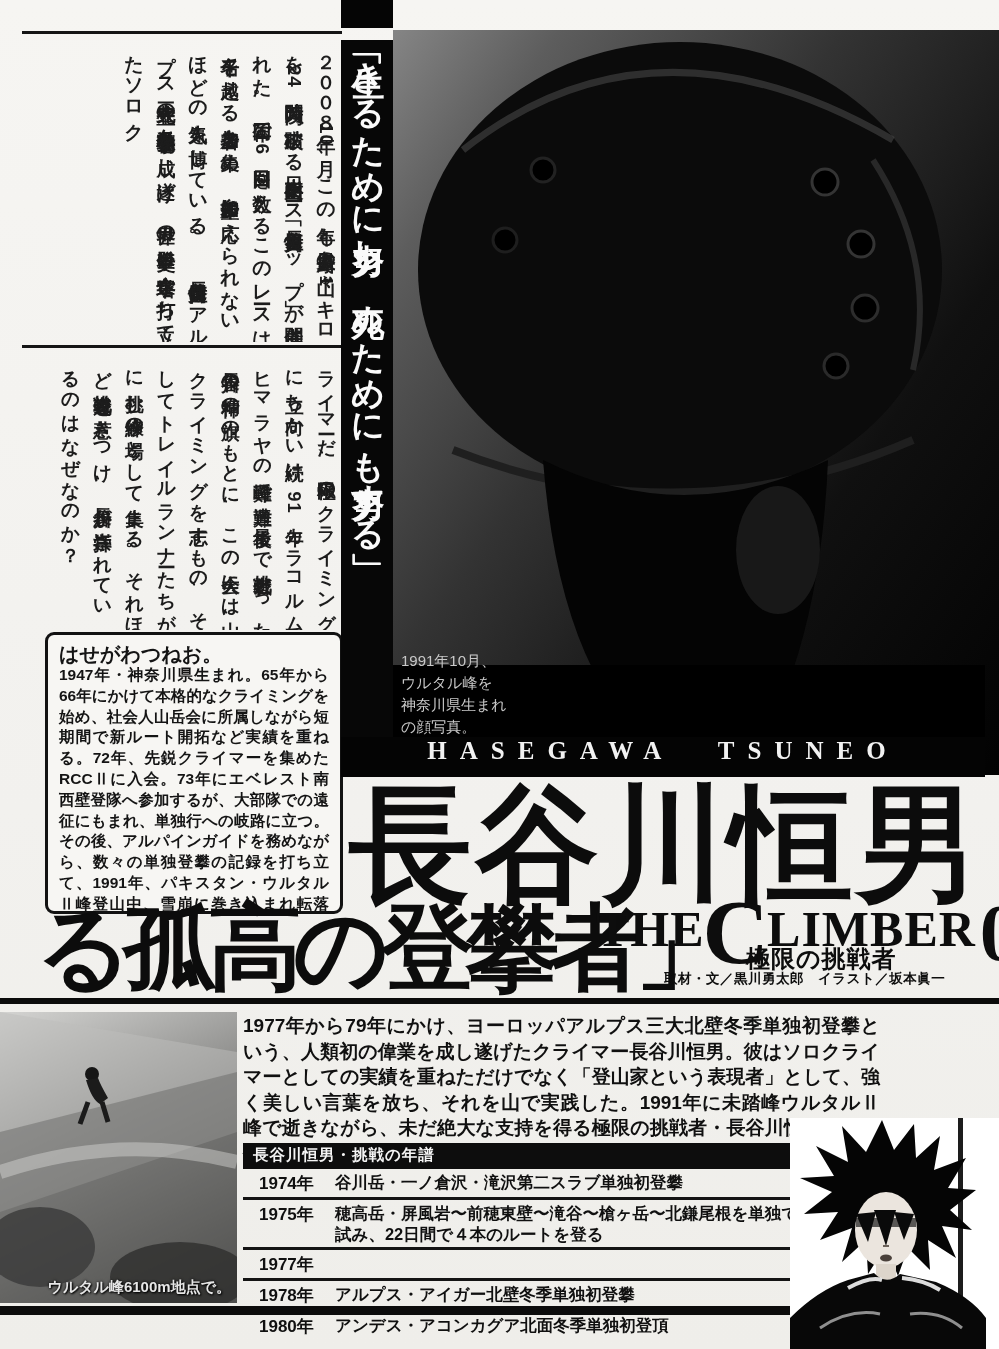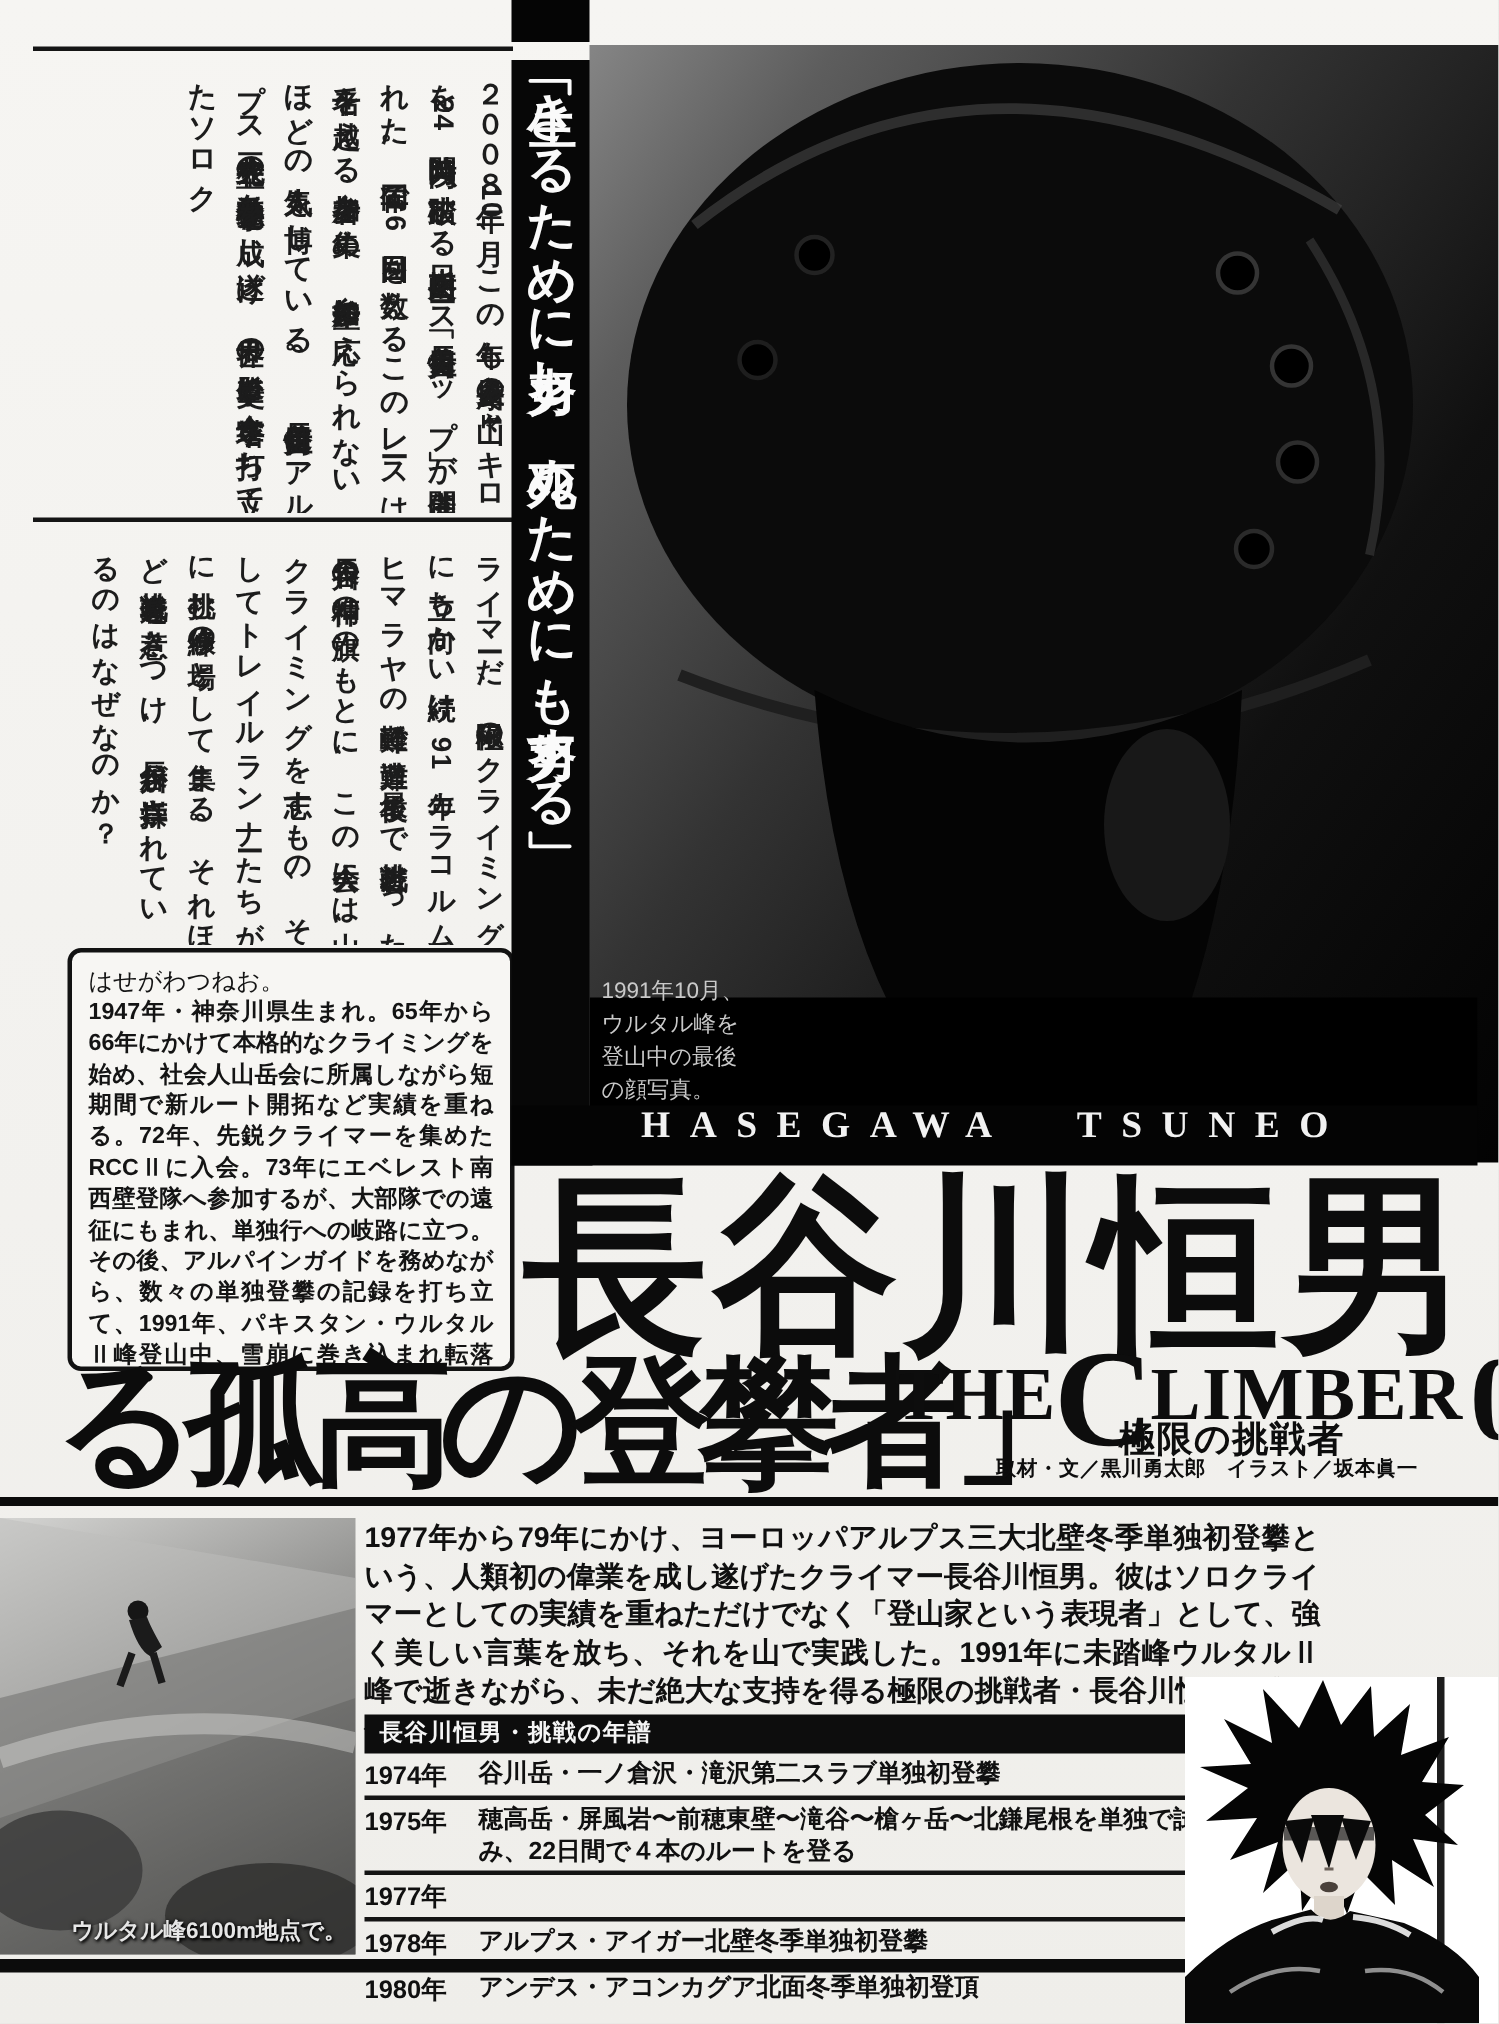--- a/index.html
+++ b/index.html
@@ -17,21 +17,21 @@
     font-weight:700; color:#1c1c1c; overflow:hidden; letter-spacing:1px;
   }
   #intro-block1 { left:22px; top:42px; width:320px; height:300px; font-size:19px; line-height:32px; }
   #intro-block2 { left:22px; top:358px; width:320px; height:272px; font-size:18.5px; line-height:32px; }
   
   #bio-box {
     position:absolute; left:45px; top:632px; width:298px; height:282px;
     border:3px solid #121212; border-radius:9px; background:#f7f6f3;
     padding:9px 11px; overflow:hidden;
   }
-  #bio-name { font-size:16px; font-weight:400; line-height:21px; }
+  #bio-name { font-size:20px; font-weight:700; line-height:21px; }
   #bio-body { font-size:15.5px; font-weight:700; line-height:20.8px; text-align:justify; }
   
   #quote-cap { position:absolute; left:341px; top:0; width:52px; height:28px; background:#050505; }
   #quote-bar {
     position:absolute; left:341px; top:40px; width:54px; height:737px; background:#070707;
     display:flex; justify-content:center; align-items:flex-start;
   }
   #quote-text {
     writing-mode:vertical-rl; color:#fafafa; font-size:33px; font-weight:800;
     line-height:54px; letter-spacing:-1.5px; padding-top:2px;
@@ -92,21 +92,21 @@
     font-size:19px; font-weight:800; line-height:25.5px; text-align:justify; color:#101010;
   }
   
   #timeline { position:absolute; left:243px; top:1143px; width:562px; }
   #timeline-header {
     background:#0d0d0d; color:#f5f5f5; font-size:15.5px; font-weight:700;
     padding:2px 10px 3px; letter-spacing:1px; width:100%;
   }
   .tl-row { display:flex; border-bottom:3px solid #141414; padding:3px 0 2px; font-weight:800; color:#101010; }
   .tl-row:last-child { border-bottom:none; }
-  .tl-year { width:64px; flex:none; font-size:17px; }
+  .tl-year { width:64px; flex:none; font-size:17px;margin-left:16px; }
   .tl-event { flex:1; font-size:16.5px; line-height:21px; padding-left:12px; }
   #bottom-bar { position:absolute; left:0; top:1306px; width:812px; height:9px; background:#0c0c0c; }
   
   #illustration { position:absolute; left:790px; top:1118px; width:209px; height:231px; background:#fff; }
 </style>
 </head>
 <body>
 
 <div id="page">
 
@@ -138,21 +138,21 @@
       <circle cx="150" cy="140" r="12" fill="#000" stroke="#222" stroke-width="3"></circle>
       <circle cx="112" cy="210" r="12" fill="#000" stroke="#1e1e1e" stroke-width="3"></circle>
       <path d="M 60 420 Q 290 510 520 410" stroke="#1f1f1f" stroke-width="8" fill="none"></path>
       <path d="M 150 430 Q 160 560 200 640 L 400 640 Q 430 550 435 430 Q 290 500 150 430 Z" fill="#040404"></path>
       <ellipse cx="385" cy="520" rx="42" ry="64" fill="#181818"></ellipse>
       <rect x="0" y="635" width="592" height="110" fill="#000"></rect>
     </svg>
     <div id="photo-caption">
       <span>1991年10月、</span>
       <span>ウルタル峰を</span>
-      <span>登山中の最後</span>
+      <span>神奈川県生まれ</span>
       <span>の顔写真。</span>
     </div>
   </div>
 
   <div id="romaji-band">
     <span>HASEGAWA TSUNEO</span>
   </div>
 
   <div id="main-title">長谷川恒男</div>
 

